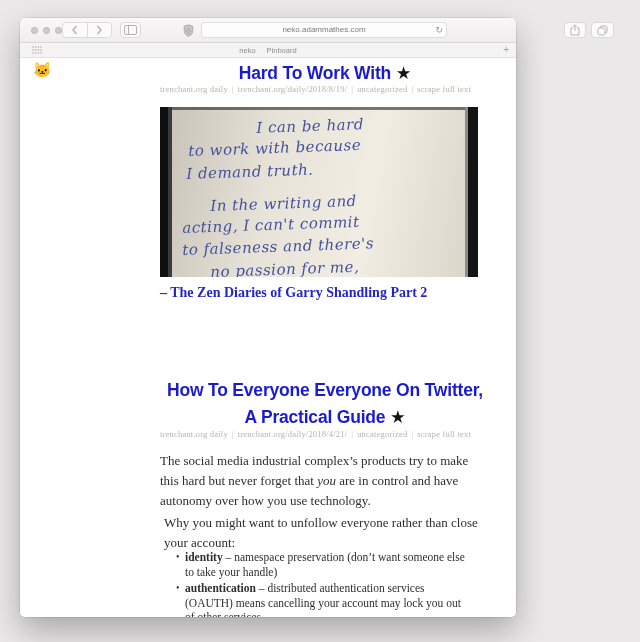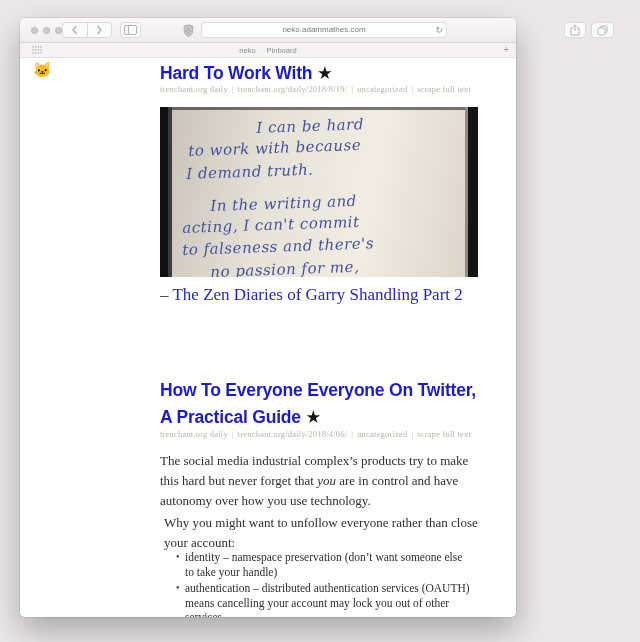--- a/index.html
+++ b/index.html
@@ -52,37 +52,37 @@
   
   .content{
     position:absolute;top:40px;left:0;right:0;bottom:0;
     background:#fff;border-radius:0 0 5px 5px;overflow:hidden;
   }
   .favicon{position:absolute;left:13px;top:3px;font-size:15px;}
   .col{position:absolute;left:140px;top:0;width:318px;}
   .post-title{
     position:absolute;left:0;width:330px;
     font-family:"Liberation Sans",sans-serif;font-weight:700;
-    font-size:17.5px;line-height:27px;letter-spacing:-.2px;color:#1b1bce;
+    font-size:17.5px;line-height:27px;letter-spacing:-.2px;color:#1b1bce;text-align:center;
   }
   .post-title .star{color:#151515;font-weight:400;}
   .meta{
     position:absolute;left:0;width:330px;
     font-family:"Liberation Serif",serif;font-size:8.5px;color:#b9b3ab;
     letter-spacing:.2px;white-space:nowrap;
   }
   .meta .sep{margin:0 4px;color:#cfc9c1;}
   .serif{font-family:"Liberation Serif",serif;color:#2e2e2e;}
-  .caption{position:absolute;left:0;font-size:17px;}
+  .caption{position:absolute;left:0;font-size:14px;font-weight:bold;}
   .caption .link{color:#2626c4;}
   .para{position:absolute;left:0;width:318px;font-size:13px;line-height:20px;}
   .list{position:absolute;left:0;width:312px;font-size:11.5px;line-height:14.5px;margin:0;padding:0;list-style:none;}
   .list li{position:relative;margin:0 0 2px 25px;}
   .list li .bullet{position:absolute;left:-9px;font-size:10px;}
-  .list li .term{font-weight:400;}
+  .list li .term{font-weight:700;}
   
   .photo{
     position:absolute;left:0;width:318px;height:170px;overflow:hidden;
     background:linear-gradient(100deg,#c6c1b6 0%,#e7e3d8 35%,#f1ede3 65%,#d9d4c8 100%);
   }
   .photo .bar-left{position:absolute;left:0;top:0;bottom:0;width:12px;background:linear-gradient(90deg,#0f0f0f 0 8px,#3a3a3a 8px);}
   .photo .bar-right{position:absolute;right:0;top:0;bottom:0;width:13px;background:linear-gradient(90deg,#8e8c88 0 3px,#141414 3px);}
   .photo .topstrip{position:absolute;left:0;top:0;right:0;height:3px;background:rgba(20,20,20,.55);}
   .ink{position:absolute;transform:rotate(-2deg);transform-origin:0 0;
     font-family:"DejaVu Serif",serif;font-style:italic;
@@ -200,21 +200,21 @@
       <div class="caption serif" style="top:227px;">
         <span>–</span>
         <span class="link">The Zen Diaries of Garry Shandling Part 2</span>
       </div>
 
       <h1 class="post-title" style="top:319px;margin:0;">
         <span>How To Everyone Everyone On Twitter, A Practical Guide</span>
         <span class="star">★</span>
       </h1>
       <div class="meta" style="top:371px;">
-        <span>trenchant.org daily</span><span class="sep">|</span><span>trenchant.org/daily/2018/4/06/</span><span class="sep">|</span><span>uncategorized</span><span class="sep">|</span><span>scrape full text</span>
+        <span>trenchant.org daily</span><span class="sep">|</span><span>trenchant.org/daily/2018/4/21/</span><span class="sep">|</span><span>uncategorized</span><span class="sep">|</span><span>scrape full text</span>
       </div>
 
       <p class="para serif" style="top:393px;margin:0;"><span>The social media industrial complex’s products try to make this hard but never forget that </span><em>you</em><span> are in control and have autonomy over how you use technology.</span></p>
 
       <p class="para serif" style="top:451px;margin:4px;">Why you might want to unfollow everyone rather than close your account:</p>
 
       <ul class="list serif" style="top:492px;">
         <li><span class="bullet">•</span><span class="term">identity</span><span> – namespace preservation (don’t want someone else to take your handle)</span></li>
         <li><span class="bullet">•</span><span class="term">authentication</span><span> – distributed authentication services (OAUTH) means cancelling your account may lock you out of other services</span></li>
 

